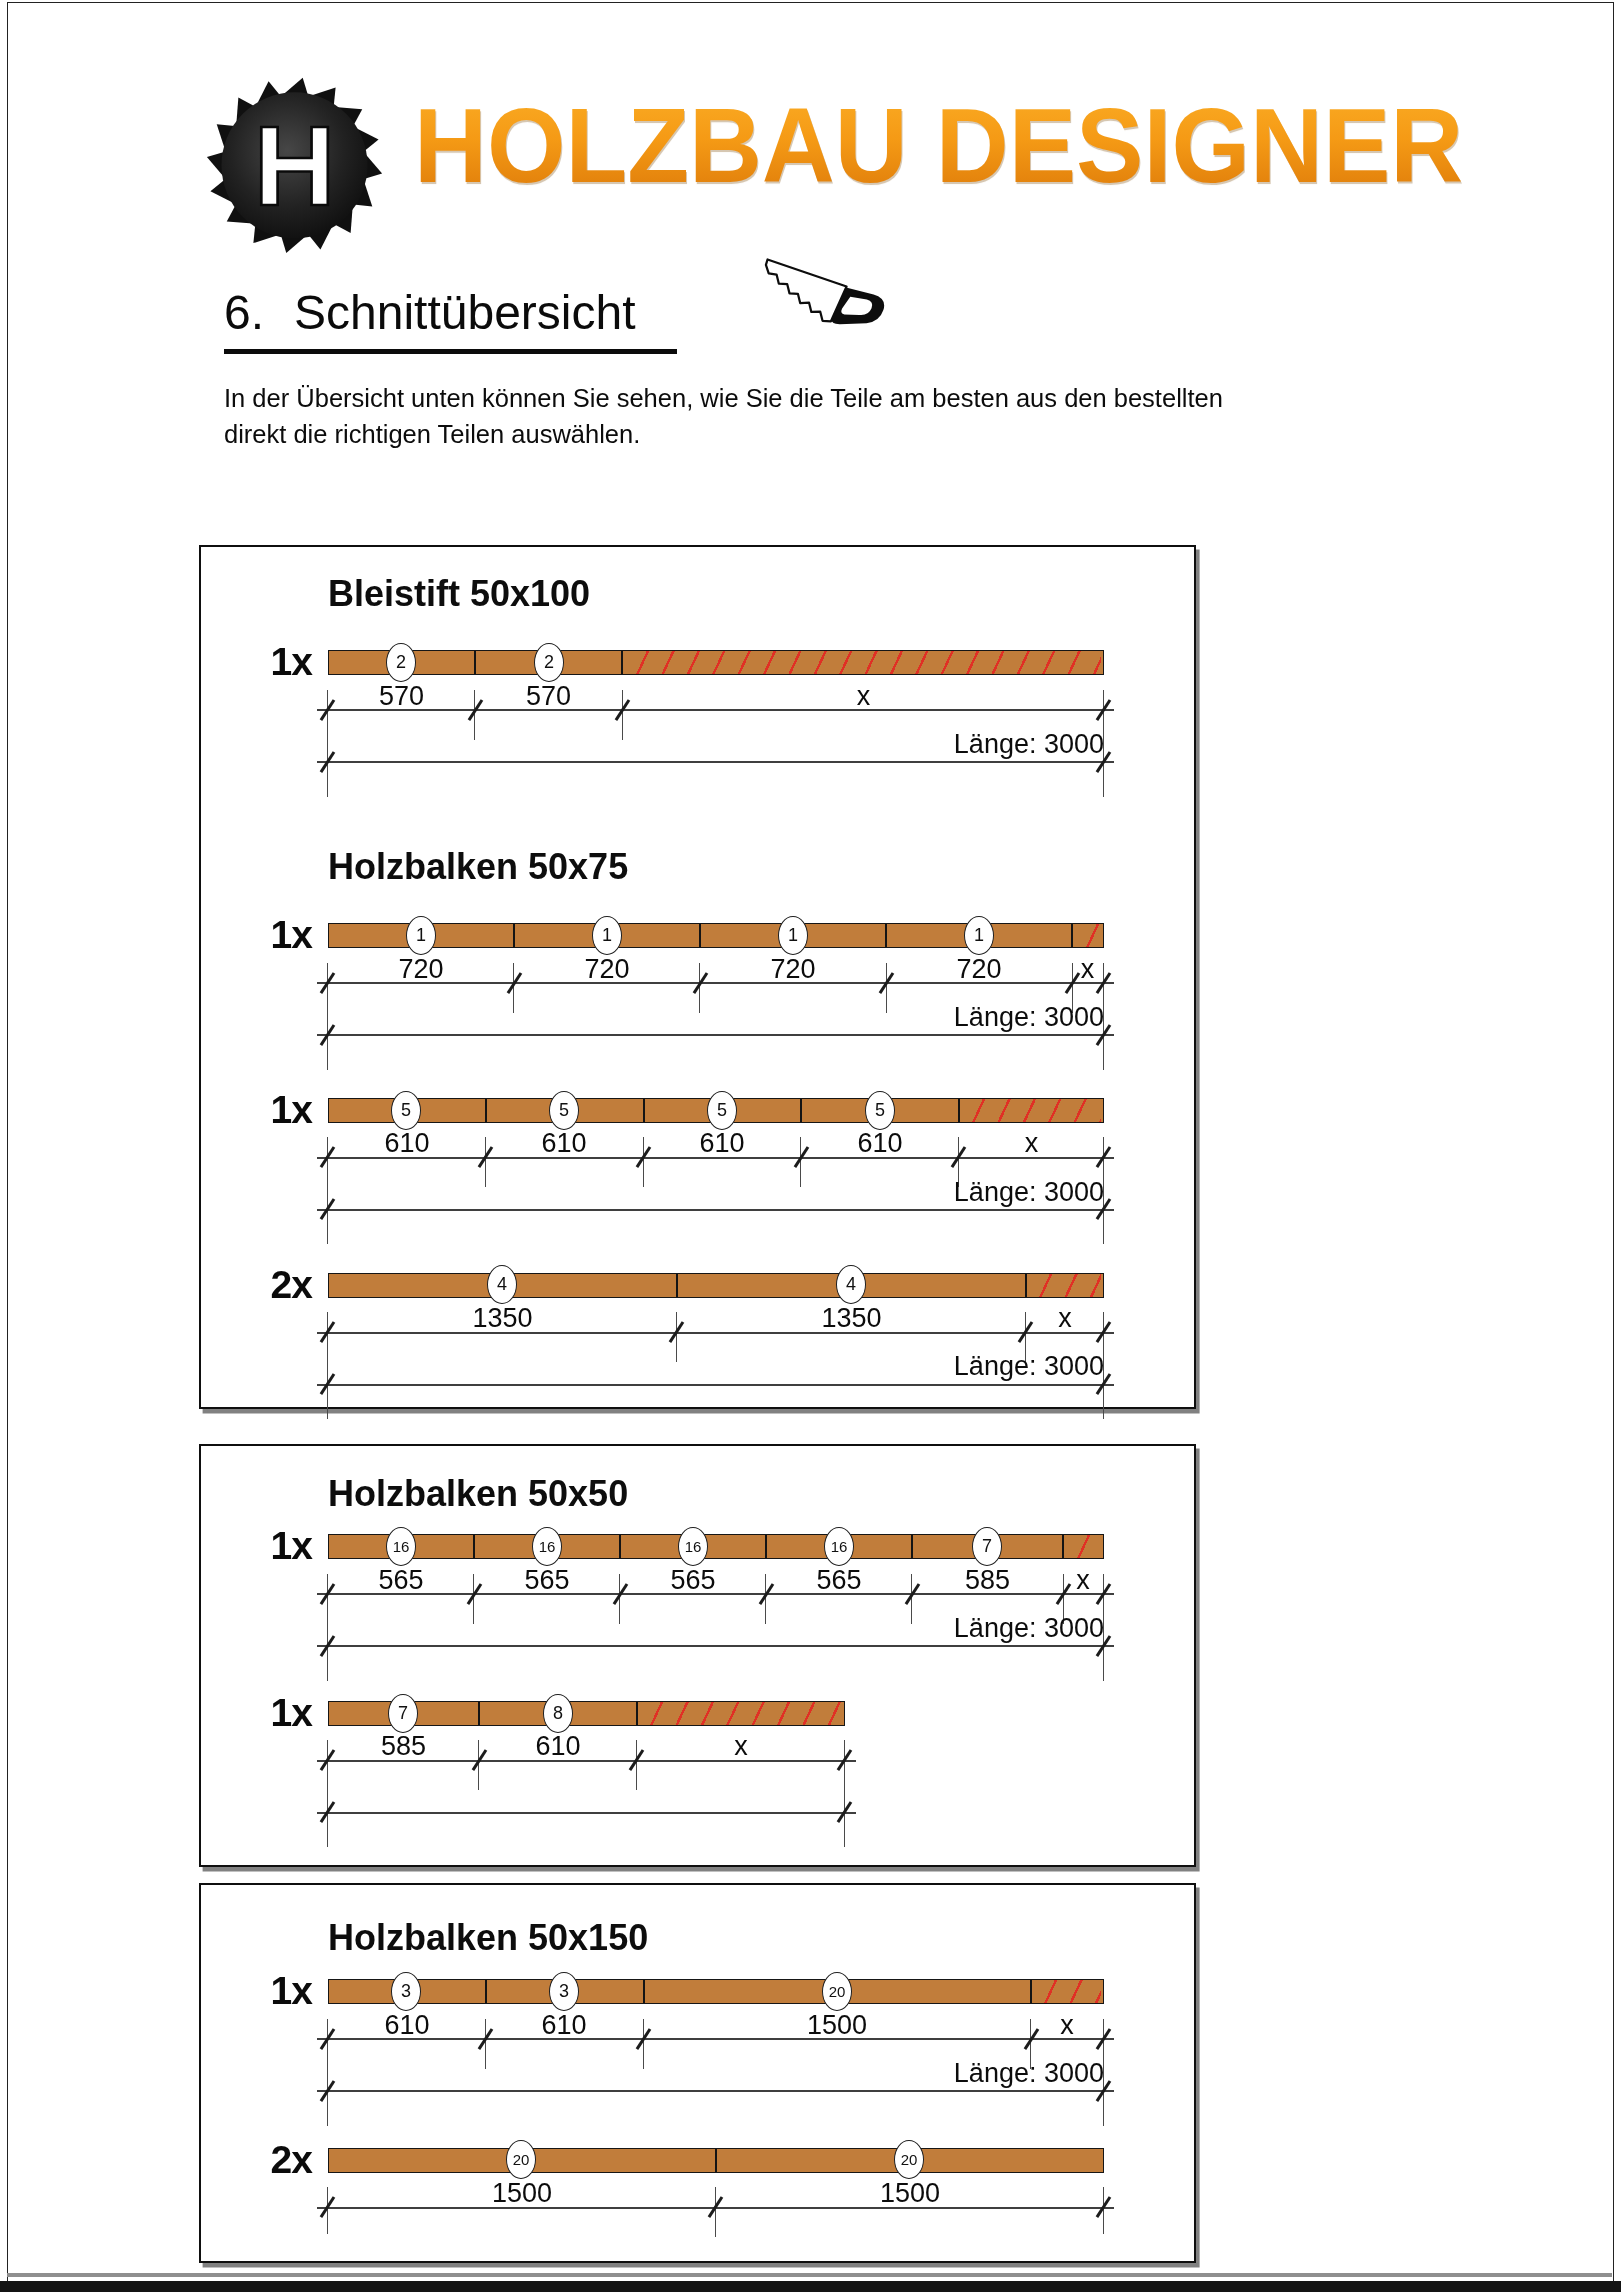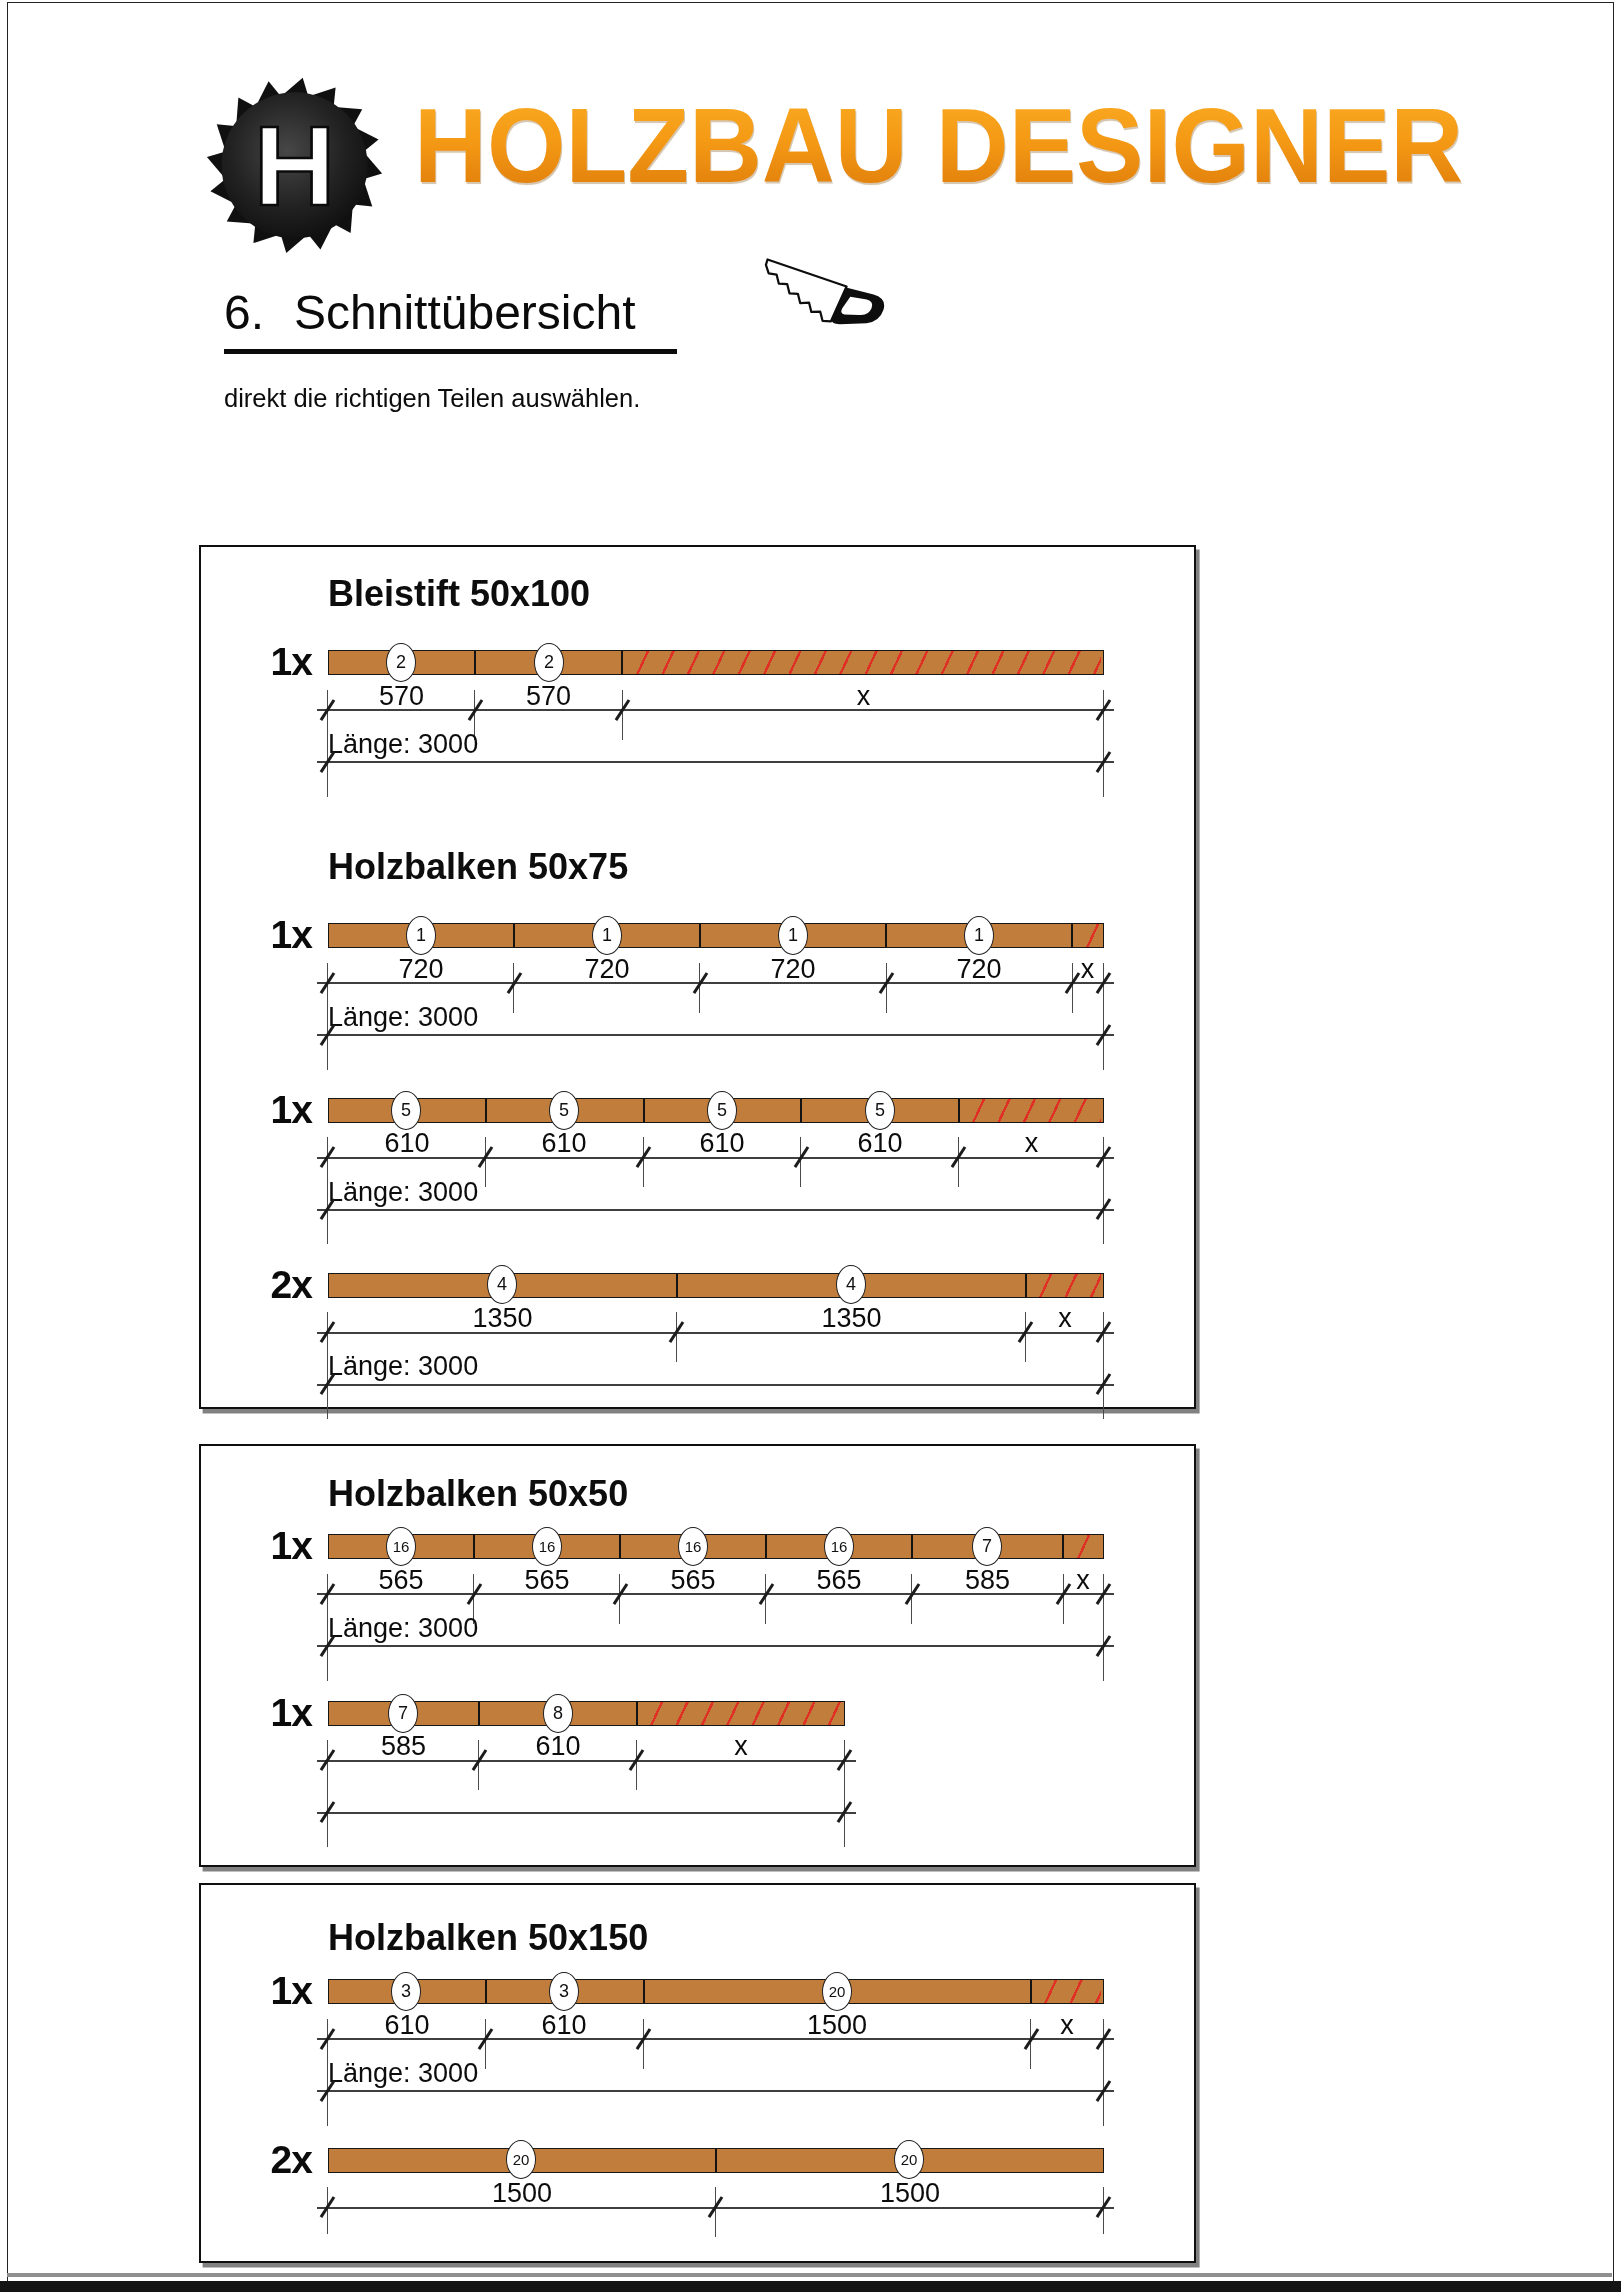--- a/index.html
+++ b/index.html
@@ -39,21 +39,21 @@
   .piece.cut{border-right:2.2px solid #141414;}
   .badge{
     box-sizing:border-box;width:30px;height:39px;border:1.8px solid #1f1f1f;border-radius:50%;
     background:#fff;display:flex;align-items:center;justify-content:center;
     font-weight:500;color:#111;z-index:3;
   }
   .dim-line{height:1.8px;background:#3f3f3f;}
   .ext-line{width:1.3px;background:#4a4a4a;}
   .tick{width:2.7px;height:24px;background:#1c1c1c;transform:rotate(33deg);z-index:2;}
   .dim-label{font-size:27px;color:#0c0c0c;text-align:center;white-space:nowrap;}
-  .len-label{font-size:27px;color:#0c0c0c;text-align:left;white-space:nowrap;}
+  .len-label{font-size:27px;color:#0c0c0c;text-align:right;white-space:nowrap;}
 </style>
 </head>
 <body>
 
 <div class="abs page-frame"></div>
 <div class="abs footer-gray-line"></div>
 <div class="abs footer-black-band"></div>
 
 <div class="abs" style="left:179px;top:54px;width:231px;height:219px;">
   <svg id="blade-svg" width="231" height="219" viewBox="0 0 250 240">
@@ -95,20 +95,21 @@
   <svg width="134" height="107" viewBox="0 0 150 120">
     <g transform="rotate(35 70 50)">
       <path d="M88,16 L120,4 Q135,-1 139,12 Q143,25 132,35 L108,53 Q99,59 95,52 L90,22 Z" fill="#0d0d0d"></path>
       <path d="M100,21 L117,13 Q125,10 127,18 Q129,27 120,32 L106,41 Q101,43 100,37 Z" fill="#ffffff"></path>
       <path d="M0,40 L90,14 L98,56 L90,61 L82,54 L74,60 L66,53 L58,59 L50,52 L42,57 L34,50 L26,55 L18,48 L10,52 L2,46 Z" fill="#ffffff" stroke="#0d0d0d" stroke-width="2.5" stroke-linejoin="round"></path>
     </g>
   </svg>
 </div>
 
 <div class="abs intro" id="intro-block">
+    <div>In der Übersicht unten können Sie sehen, wie Sie die Teile am besten aus den bestellten</div>
     <div>direkt die richtigen Teilen auswählen.</div>
   </div>
 
 <div class="abs" id="diagram-layer" style="left:0;top:0;width:1621px;height:2293px;">
     <div class="abs diagram-box" style="left: 199px; top: 545px; width: 993px; height: 860px;"></div>
     <div class="abs sec-title" style="left: 328px; top: 573px;">Bleistift 50x100</div>
     <div class="abs qty" style="left: 226px; top: 642px;">1x</div>
     <div class="abs beam" style="left: 328px; top: 650px; width: 776px; height: 25px; background: rgb(193, 125, 59);">
       <div class="abs piece cut" style="left: 0px; width: 147px; top: 0px; height: 100%;"></div>
       <div class="abs piece cut" style="left: 147px; width: 147px; top: 0px; height: 100%;"></div>

